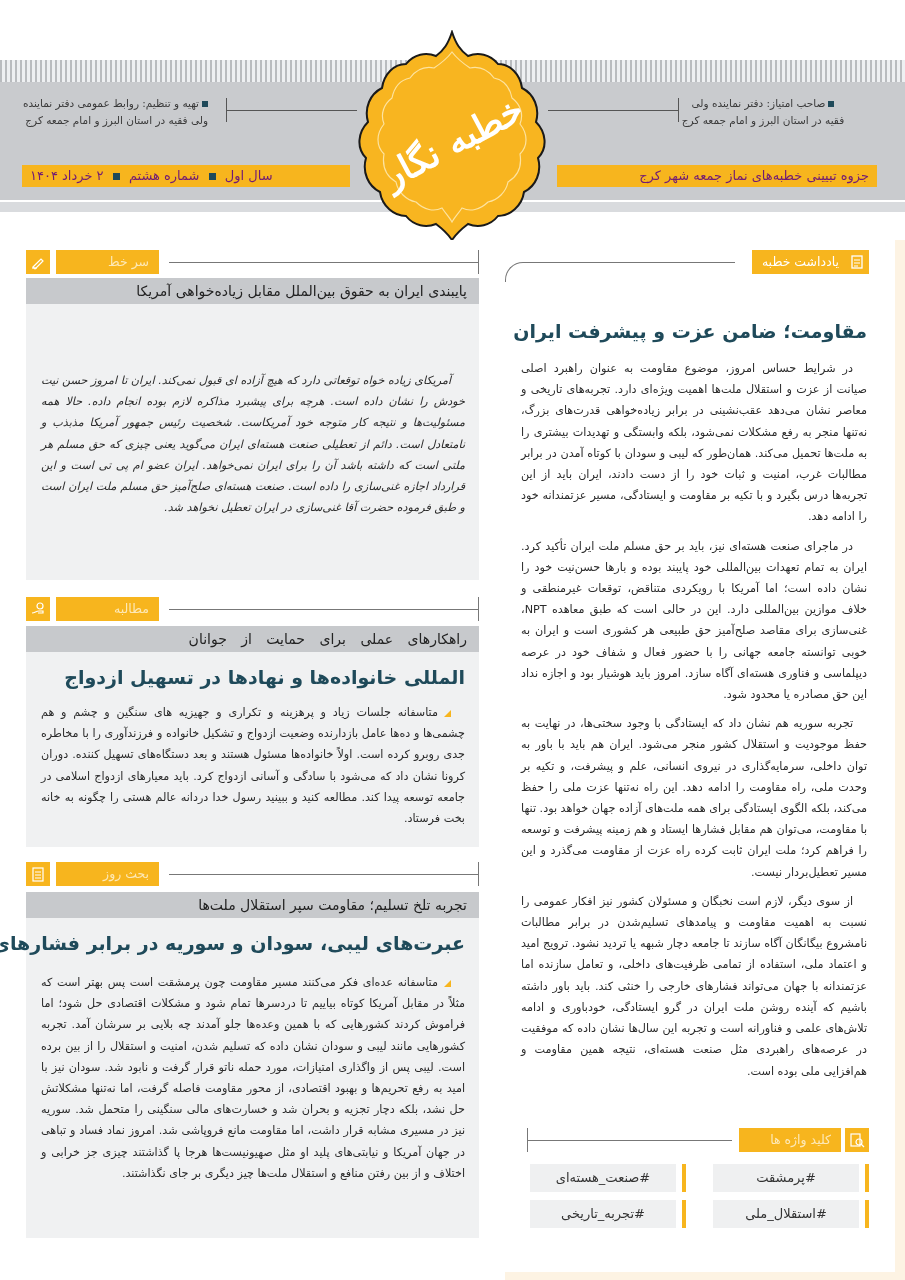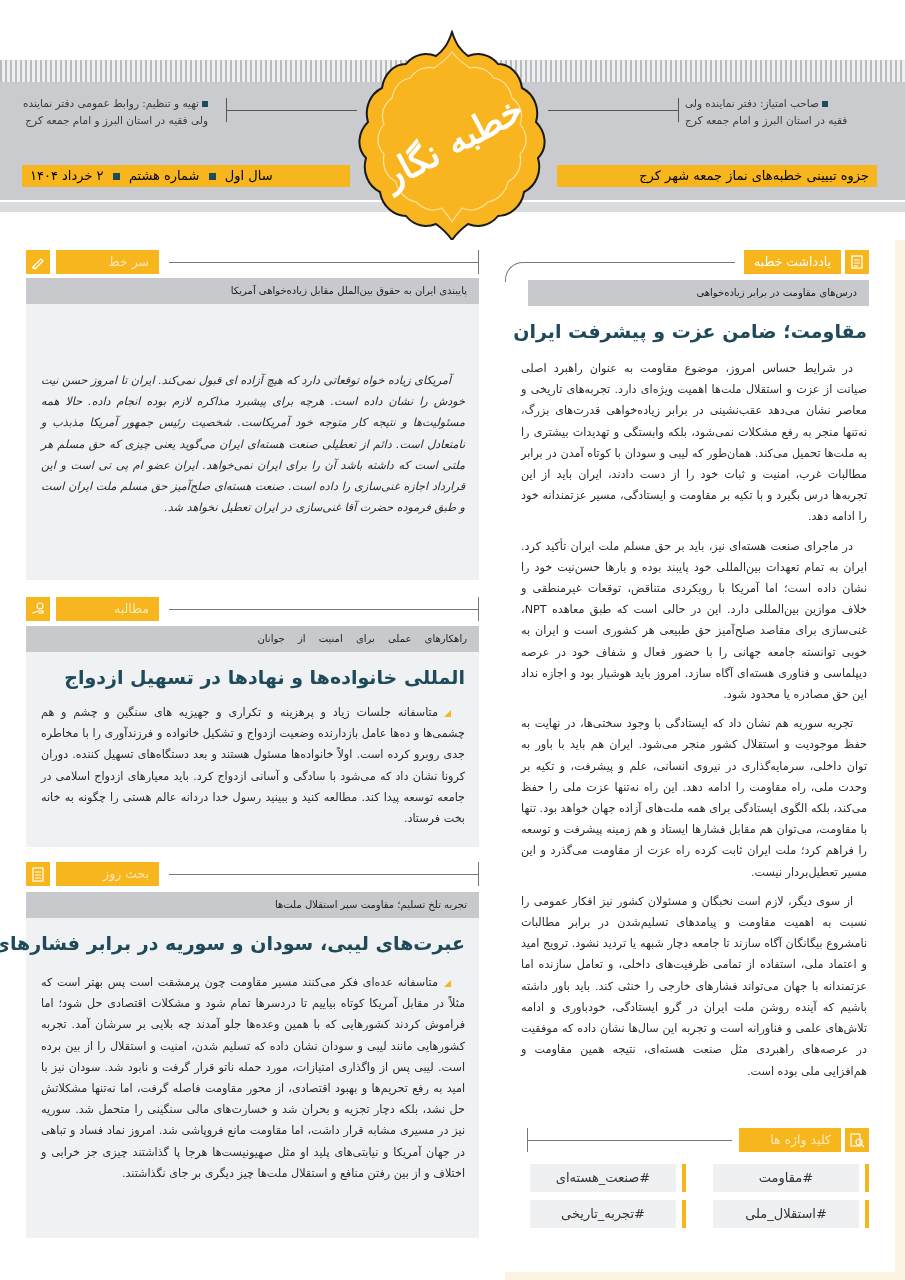--- a/index.html
+++ b/index.html
@@ -8,46 +8,46 @@
 
   
   .header { position: absolute; left: 0; top: 0; width: 905px; height: 240px; }
   .stripe-band { position: absolute; left: 0; top: 60px; width: 905px; height: 22px;
     background: repeating-linear-gradient(90deg, #b9bcbf 0 2px, #eef0f2 2px 5px); }
   .gray-band { position: absolute; left: 0; top: 82px; width: 905px; height: 118px; background: #c9cbce; }
   .thin-band { position: absolute; left: 0; top: 202px; width: 905px; height: 10px; background: #d9dbde; }
 
   .imprint { position: absolute; top: 95px; font-size: 10.5px; line-height: 17px; color: #3a3a3a; }
   .imprint .sq { display: inline-block; width: 6px; height: 6px; background: #1f4a5a; margin-left: 3px; vertical-align: middle; }
-  .imprint-right { right: 40px; width: 180px; text-align: left; }
+  .imprint-right { right: 52px; width: 180px; text-align: center; }
   .imprint-left { left: 18px; width: 190px; text-align: right; }
   .hline { position: absolute; top: 110px; height: 1px; background: #555; }
   .vtick { position: absolute; top: 98px; width: 1px; height: 24px; background: #555; }
 
-  .yellow-strip { position: absolute; top: 165px; height: 22px; background: #f7b51e; color: #000000;
+  .yellow-strip { position: absolute; top: 165px; height: 22px; background: #f7b51e; color: #701a75;
     font-size: 13px; line-height: 22px; padding: 0 8px; white-space: nowrap; letter-spacing: 1px; }
   .strip-right { right: 28px; width: 320px; text-align: right; padding-left: 43px; }
   .strip-left { left: 22px; width: 328px; text-align: left; direction: rtl; }
   .strip-left .sq { display: inline-block; width: 7px; height: 7px; background: #1f4a5a; margin: 0 5px; vertical-align: middle; }
 
   .logo { position: absolute; left: 352px; top: 30px; width: 200px; height: 210px; }
 
   
   .right-col { position: absolute; right: 0; top: 240px; width: 400px; height: 1040px; }
   .right-col .cream { position: absolute; right: 0; top: 0; width: 10px; height: 1040px; background: #fdf3e3; }
   .right-col .bottom-cream { position: absolute; right: 0; bottom: 0; width: 400px; height: 8px; background: #fdf3e3; }
   .right-col .frame-line { position: absolute; left: 0; top: 22px; width: 230px; height: 1px; background: #777; }
   .right-col .frame-curve { position: absolute; left: 0; top: 22px; width: 20px; height: 20px; border-top: 1px solid #777; border-left: 1px solid #777; border-top-left-radius: 18px; }
 
   .tag { position: absolute; height: 24px; background: #f7b51e; color: #fff; font-size: 12.5px; line-height: 24px; padding: 0 10px; }
   .tag-icon { position: absolute; width: 24px; height: 24px; background: #f7b51e; display: flex; align-items: center; justify-content: center; }
   .tag-icon svg { width: 16px; height: 16px; }
   .tag.muted { color: #fde9b8; letter-spacing: 2px; }
 
-  .kicker { position: absolute; background: #c7c9cc; color: #222; font-size: 10px; height: 26px; line-height: 26px; padding: 0 12px; text-align: right; white-space: nowrap; overflow: hidden; }
+  .kicker { position: absolute; background: #c7c9cc; color: #222; font-size: 14px; height: 26px; line-height: 26px; padding: 0 12px; text-align: right; white-space: nowrap; overflow: hidden; }
   .headline { position: absolute; color: #1f4a5a; font-weight: bold; font-size: 19px; text-align: right; white-space: nowrap; }
   .body-text { position: absolute; font-size: 11.2px; line-height: 21.2px; text-align: justify; text-align-last: right; color: #2b2b2b; }
   .body-text p { text-indent: 14px; margin-bottom: 8px; }
   .box { position: absolute; background: #f0f1f2; }
   .bullet { display: inline-block; width: 0; height: 0; border-left: 7px solid transparent; border-bottom: 7px solid #f7b51e; margin-left: 6px; vertical-align: middle; }
 
   .left-col { position: absolute; left: 26px; top: 240px; width: 453px; height: 1040px; }
   .sec-line { position: absolute; height: 1px; background: #777; }
   .sec-vline { position: absolute; width: 1px; height: 24px; background: #777; }
 
@@ -100,44 +100,43 @@
   <div class="bottom-cream"></div>
   <div class="frame-curve"></div>
   <div class="frame-line" style="left:18px; width:212px;"></div>
 
   <div class="tag-icon" style="right:36px; top:10px;">
     <svg viewBox="0 0 16 16">
         <rect x="3" y="2" width="10" height="12" fill="none" stroke="#fff" stroke-width="1.3"></rect>
         <path d="M5 6h6M5 9h6M5 12h4" stroke="#fff" stroke-width="1.2"></path>
       </svg>
   </div>
-  <div class="tag" style="right:64px; top:10px;">یادداشت خطبه</div>
+  <div class="tag" style="right:56px; top:10px;">یادداشت خطبه</div>
 
-  <div class="kicker" style="right:36px; top:40px; width:341px;">درس‌های مقاومت در برابر زیاده‌خواهی</div>
   <div class="headline" style="right:38px; top:80px;">مقاومت؛ ضامن عزت و پیشرفت ایران</div>
 
   <div class="body-text" style="right:38px; top:118px; width:346px;">
     <p>در شرایط حساس امروز، موضوع مقاومت به عنوان راهبرد اصلی صیانت از عزت و استقلال ملت‌ها اهمیت ویژه‌ای دارد. تجربه‌های تاریخی و معاصر نشان می‌دهد عقب‌نشینی در برابر زیاده‌خواهی قدرت‌های بزرگ، نه‌تنها منجر به رفع مشکلات نمی‌شود، بلکه وابستگی و تهدیدات بیشتری را به ملت‌ها تحمیل می‌کند. همان‌طور که لیبی و سودان با کوتاه آمدن در برابر مطالبات غرب، امنیت و ثبات خود را از دست دادند، ایران باید از این تجربه‌ها درس بگیرد و با تکیه بر مقاومت و ایستادگی، مسیر عزتمندانه خود را ادامه دهد.</p>
     <p>در ماجرای صنعت هسته‌ای نیز، باید بر حق مسلم ملت ایران تأکید کرد. ایران به تمام تعهدات بین‌المللی خود پایبند بوده و بارها حسن‌نیت خود را نشان داده است؛ اما آمریکا با رویکردی متناقض، توقعات غیرمنطقی و خلاف موازین بین‌المللی دارد. این در حالی است که طبق معاهده NPT، غنی‌سازی برای مقاصد صلح‌آمیز حق طبیعی هر کشوری است و ایران به خوبی توانسته جامعه جهانی را با حضور فعال و شفاف خود در عرصه دیپلماسی و فناوری هسته‌ای آگاه سازد. امروز باید هوشیار بود و اجازه نداد این حق مصادره یا محدود شود.</p>
     <p>تجربه سوریه هم نشان داد که ایستادگی با وجود سختی‌ها، در نهایت به حفظ موجودیت و استقلال کشور منجر می‌شود. ایران هم باید با باور به توان داخلی، سرمایه‌گذاری در نیروی انسانی، علم و پیشرفت، و تکیه بر وحدت ملی، راه مقاومت را ادامه دهد. این راه نه‌تنها عزت ملی را حفظ می‌کند، بلکه الگوی ایستادگی برای همه ملت‌های آزاده جهان خواهد بود. تنها با مقاومت، می‌توان هم مقابل فشارها ایستاد و هم زمینه پیشرفت و توسعه را فراهم کرد؛ ملت ایران ثابت کرده راه عزت از مقاومت می‌گذرد و این مسیر تعطیل‌بردار نیست.</p>
     <p>از سوی دیگر، لازم است نخبگان و مسئولان کشور نیز افکار عمومی را نسبت به اهمیت مقاومت و پیامدهای تسلیم‌شدن در برابر مطالبات نامشروع بیگانگان آگاه سازند تا جامعه دچار شبهه یا تردید نشود. ترویج امید و اعتماد ملی، استفاده از تمامی ظرفیت‌های داخلی، و تعامل سازنده اما عزتمندانه با جهان می‌تواند فشارهای خارجی را خنثی کند. باید باور داشته باشیم که آینده روشن ملت ایران در گرو ایستادگی، خودباوری و ادامه تلاش‌های علمی و فناورانه است و تجربه این سال‌ها نشان داده که موفقیت در عرصه‌های راهبردی مثل صنعت هسته‌ای، نتیجه همین مقاومت و هم‌افزایی ملی بوده است.</p>
   </div>
 
   <div class="sec-vline" style="left:22px; top:888px;"></div>
   <div class="sec-line" style="left:22px; top:900px; width:205px;"></div>
   <div class="tag-icon" style="right:36px; top:888px;">
     <svg viewBox="0 0 16 16">
         <rect x="2" y="2" width="9" height="12" fill="none" stroke="#fff" stroke-width="1.2"></rect>
         <circle cx="10" cy="10" r="3" fill="none" stroke="#fff" stroke-width="1.2"></circle>
         <path d="M12 12l3 3" stroke="#fff" stroke-width="1.3"></path>
       </svg>
   </div>
   <div class="tag muted" style="right:64px; top:888px; width:102px;">کلید واژه ها</div>
 
-  <div class="kw" style="right:46px; top:924px; width:146px;">#مقاومت</div>
+  <div class="kw" style="right:46px; top:924px; width:146px;">#پرمشقت</div>
   <div class="kw" style="right:229px; top:924px; width:146px;">#صنعت_هسته‌ای</div>
   <div class="kw" style="right:46px; top:960px; width:146px;">#استقلال_ملی</div>
   <div class="kw" style="right:229px; top:960px; width:146px;margin-left:26px;">#تجربه_تاریخی</div>
 </div>
 
 <div class="left-col">
 
   <div class="sec-vline" style="right:0; top:10px;"></div>
   <div class="sec-line" style="right:0; top:22px; width:310px;"></div>
   <div class="tag-icon" style="left:0; top:10px;">
@@ -155,21 +154,21 @@
 
   <div class="sec-vline" style="right:0; top:357px;"></div>
   <div class="sec-line" style="right:0; top:369px; width:310px;"></div>
   <div class="tag-icon" style="left:0; top:357px;">
     <svg viewBox="0 0 16 16">
         <circle cx="10" cy="5" r="3" fill="none" stroke="#fff" stroke-width="1.2"></circle>
         <path d="M2 12c3 0 4-2 7-2h4v2H8" fill="none" stroke="#fff" stroke-width="1.2"></path>
       </svg>
   </div>
   <div class="tag muted" style="left:30px; top:357px; width:103px; text-align:right;">مطالبه</div>
-  <div class="kicker" style="left:0; top:386px; width:453px; text-align:right; word-spacing:10px;">راهکارهای عملی برای امنیت از جوانان</div>
+  <div class="kicker" style="left:0; top:386px; width:453px; text-align:right; word-spacing:10px;">راهکارهای عملی برای حمایت از جوانان</div>
   <div class="box" style="left:0; top:412px; width:453px; height:195px;"></div>
   <div class="headline" style="right:14px; top:426px;">المللی خانواده‌ها و نهادها در تسهیل ازدواج</div>
   <div class="body-text" style="right:14px; top:462px; width:424px;">
     <p><span class="bullet"></span><span>متاسفانه جلسات زیاد و پرهزینه و تکراری و جهیزیه های سنگین و چشم و هم چشمی‌ها و ده‌ها عامل بازدارنده وضعیت ازدواج و تشکیل خانواده و فرزندآوری را با مخاطره جدی روبرو کرده است. اولاً خانواده‌ها مسئول هستند و بعد دستگاه‌های تسهیل کننده. دوران کرونا نشان داد که می‌شود با سادگی و آسانی ازدواج کرد. باید معیارهای ازدواج اسلامی در جامعه توسعه پیدا کند. مطالعه کنید و ببینید رسول خدا دردانه عالم هستی را چگونه به خانه بخت فرستاد.</span></p>
   </div>
 
   <div class="sec-vline" style="right:0; top:622px;"></div>
   <div class="sec-line" style="right:0; top:634px; width:310px;"></div>
   <div class="tag-icon" style="left:0; top:622px;">
     <svg viewBox="0 0 16 16">

